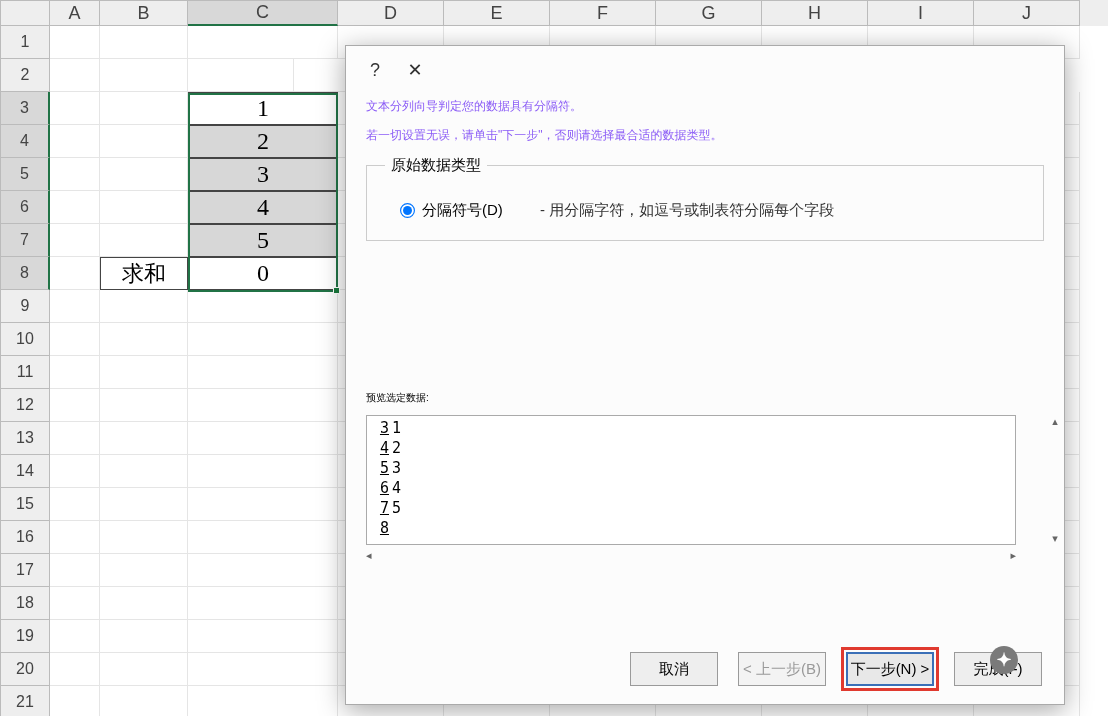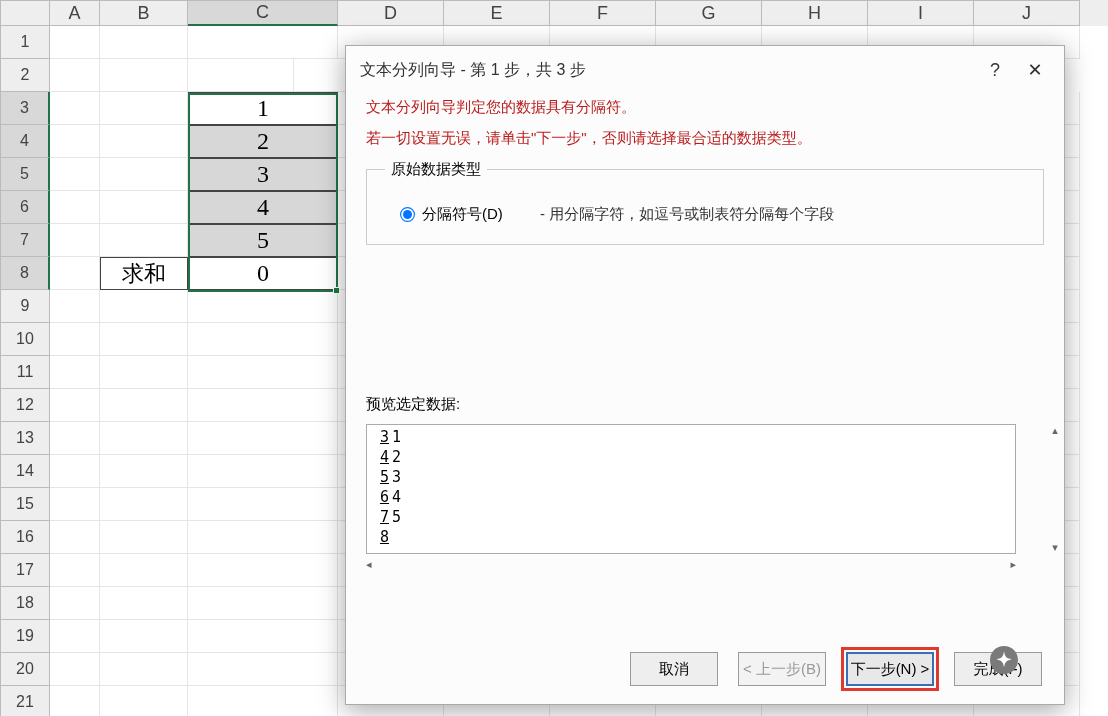--- a/index.html
+++ b/index.html
@@ -106,37 +106,37 @@
       height: 48px;
       padding: 0 14px;
       font-size: 16px;
       color: #333;
     }
     .dlg-title .t { flex: 1; }
     .dlg-title .q { width: 30px; text-align: center; cursor:pointer; font-size:18px; }
     .dlg-title .x { width: 30px; text-align: center; cursor:pointer; font-size:18px; margin-left:10px; }
 
     .dlg-body { padding: 0 20px; flex:1; }
-    .dlg-text { font-size: 15px; color:#b91c1c; margin: 4px 0 12px 0; }
+    .dlg-text { font-size: 12px; color:#8b5cf6; margin: 4px 0 12px 0; }
 
     fieldset.group {
       border: 1px solid #ccc;
       padding: 16px 18px 20px 18px;
       margin-top: 4px;
     }
     fieldset.group legend {
       font-size: 15px;
       padding: 0 6px;
     }
     .radio-row { display:flex; align-items:center; margin: 10px 0 0 16px; font-size:15px; }
     .radio-row input { margin-right: 8px; transform: scale(1.15); }
     .radio-row .rl { display:inline-block; min-width:100px; }
     .radio-row .desc { margin-left: 18px; color:#333; }
 
-    .preview-label { margin-top: 150px; font-size:15px; }
+    .preview-label { margin-top: 150px; font-size:10px; }
     .preview-wrap { position: relative; margin-top:10px; }
     .preview-box {
       border: 1px solid #aaa;
       height: 130px;
       width: 650px;
       background: #fff;
       font-family: monospace;
       font-size: 15px;
       padding: 2px 4px;
       overflow: hidden;
@@ -485,21 +485,20 @@
       </div>
     </div>
 
   <div class="sel-outline" style="left:188px; top:93px; width:150px; height:199px;">
     <div class="sel-handle" style="right:-4px; bottom:-4px;"></div>
   </div>
 </div>
 
 <div class="dialog">
   <div class="dlg-title">
-    <span class="t">文本分列向导 - 第 1 步，共 3 步</span>
     <span class="q">?</span>
     <span class="x">✕</span>
   </div>
   <div class="dlg-body">
     <div class="dlg-text">文本分列向导判定您的数据具有分隔符。</div>
     <div class="dlg-text">若一切设置无误，请单击"下一步"，否则请选择最合适的数据类型。</div>
 
     <fieldset class="group">
       <legend>原始数据类型</legend>
       <label class="radio-row">

